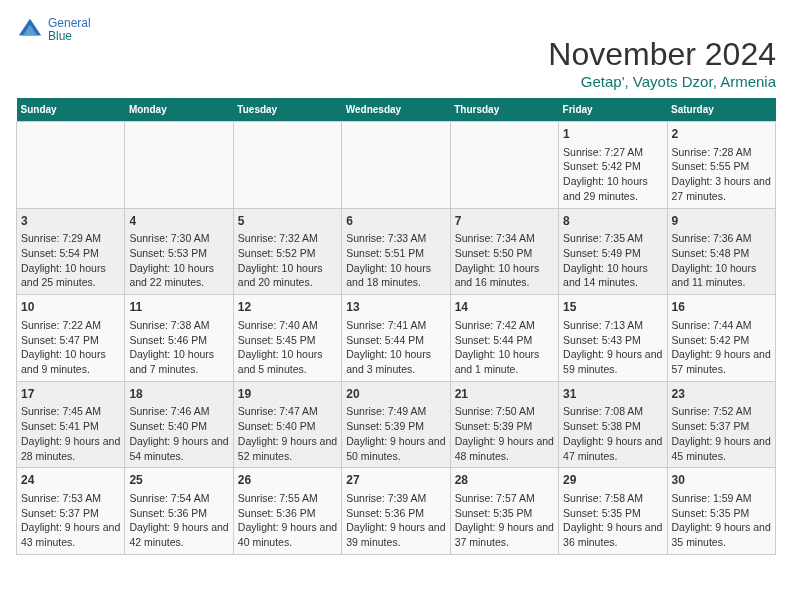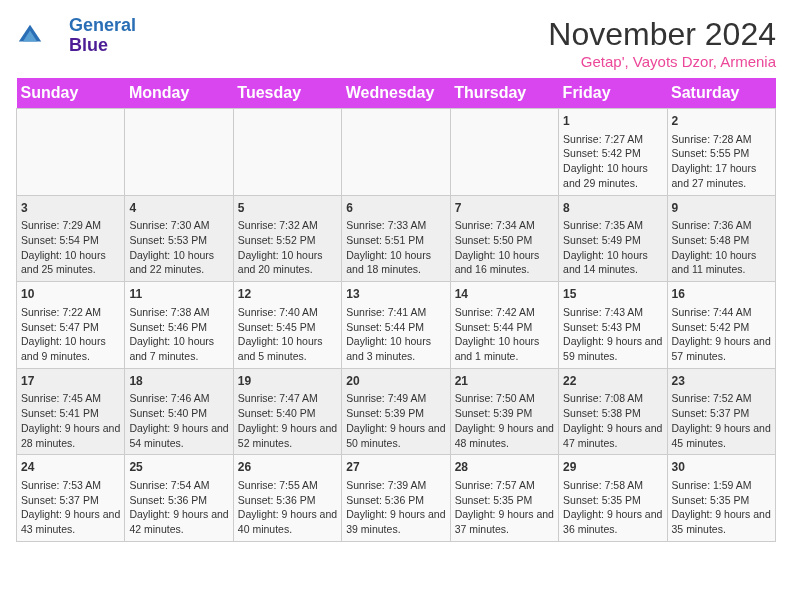--- a/index.html
+++ b/index.html
@@ -15,56 +15,56 @@
       justify-content: space-between;
       align-items: flex-start;
       margin-bottom: 8px;
     }
     .logo {
       display: flex;
       align-items: center;
       gap: 4px;
     }
     .logo-text {
-      font-size: 18px;
-      font-weight: bold;
+      font-size: 12px;
+      font-weight: normal;
       color: #333;
       line-height: 1.1;
-      margin-left: 21px;
     }
     .logo-text span {
       color: #2a6eb5;
     }
     .logo-icon {
       width: 28px;
       height: 28px;
     }
     .title-area {
       text-align: right;
+      margin-top: 20px;
     }
     .month-title {
       font-size: 32px;
       font-weight: normal;
       color: #333;
     }
     .subtitle {
       font-size: 15px;
-      color: #ec4899;
+      color: #0f766e;
     }
     table {
       width: 100%;
       border-collapse: collapse;
       font-size: 11px;
     }
     thead tr th {
-      background: #d946ef;
+      background: #0f766e;
       color: #fff;
       padding: 6px 4px;
       text-align: left;
-      font-size: 16px;
+      font-size: 10px;
       font-weight: bold;
     }
     tbody tr td {
       border: 1px solid #ccc;
       vertical-align: top;
       padding: 4px;
       width: calc(100% / 7);
       height: 80px;
       color: #333;
       font-size: 10.5px;
@@ -90,21 +90,21 @@
 <body>
 
 <div class="header-area">
   <div class="logo">
     <svg class="logo-icon" viewBox="0 0 40 40" xmlns="http://www.w3.org/2000/svg">
       <polygon points="20,4 36,28 4,28" fill="#2a6eb5"></polygon>
       <polygon points="20,12 30,28 10,28" fill="#5a9fd4"></polygon>
     </svg>
     <div class="logo-text">
       <div><span>General</span></div>
-      <div><span style="color:#4c1d95">Blue</span></div>
+      <div><span style="color:#0f766e">Blue</span></div>
     </div>
   </div>
   <div class="title-area">
     <div class="month-title">November 2024</div>
     <div class="subtitle">Getap', Vayots Dzor, Armenia</div>
   </div>
 </div>
 
 <table>
   <thead>
@@ -128,21 +128,21 @@
         <td>
           <span class="day-number">1</span>
           <div>Sunrise: 7:27 AM</div>
           <div>Sunset: 5:42 PM</div>
           <div>Daylight: 10 hours and 29 minutes.</div>
         </td>
         <td>
           <span class="day-number">2</span>
           <div>Sunrise: 7:28 AM</div>
           <div>Sunset: 5:55 PM</div>
-          <div>Daylight: 17 hours and 27 minutes.</div>
+          <div>Daylight: 3 hours and 27 minutes.</div>
         </td>
       </tr>
       <tr>
         <td>
           <span class="day-number">3</span>
           <div>Sunrise: 7:29 AM</div>
           <div>Sunset: 5:54 PM</div>
           <div>Daylight: 10 hours and 25 minutes.</div>
         </td>
         <td>
@@ -208,21 +208,21 @@
           <div>Daylight: 10 hours and 3 minutes.</div>
         </td>
         <td>
           <span class="day-number">14</span>
           <div>Sunrise: 7:42 AM</div>
           <div>Sunset: 5:44 PM</div>
           <div>Daylight: 10 hours and 1 minute.</div>
         </td>
         <td>
           <span class="day-number">15</span>
-          <div>Sunrise: 7:43 AM</div>
+          <div>Sunrise: 7:13 AM</div>
           <div>Sunset: 5:43 PM</div>
           <div>Daylight: 9 hours and 59 minutes.</div>
         </td>
         <td>
           <span class="day-number">16</span>
           <div>Sunrise: 7:44 AM</div>
           <div>Sunset: 5:42 PM</div>
           <div>Daylight: 9 hours and 57 minutes.</div>
         </td>
       </tr>
@@ -251,21 +251,21 @@
           <div>Sunset: 5:39 PM</div>
           <div>Daylight: 9 hours and 50 minutes.</div>
         </td>
         <td>
           <span class="day-number">21</span>
           <div>Sunrise: 7:50 AM</div>
           <div>Sunset: 5:39 PM</div>
           <div>Daylight: 9 hours and 48 minutes.</div>
         </td>
         <td>
-          <span class="day-number">22</span>
+          <span class="day-number">31</span>
           <div>Sunrise: 7:08 AM</div>
           <div>Sunset: 5:38 PM</div>
           <div>Daylight: 9 hours and 47 minutes.</div>
         </td>
         <td>
           <span class="day-number">23</span>
           <div>Sunrise: 7:52 AM</div>
           <div>Sunset: 5:37 PM</div>
           <div>Daylight: 9 hours and 45 minutes.</div>
         </td>

